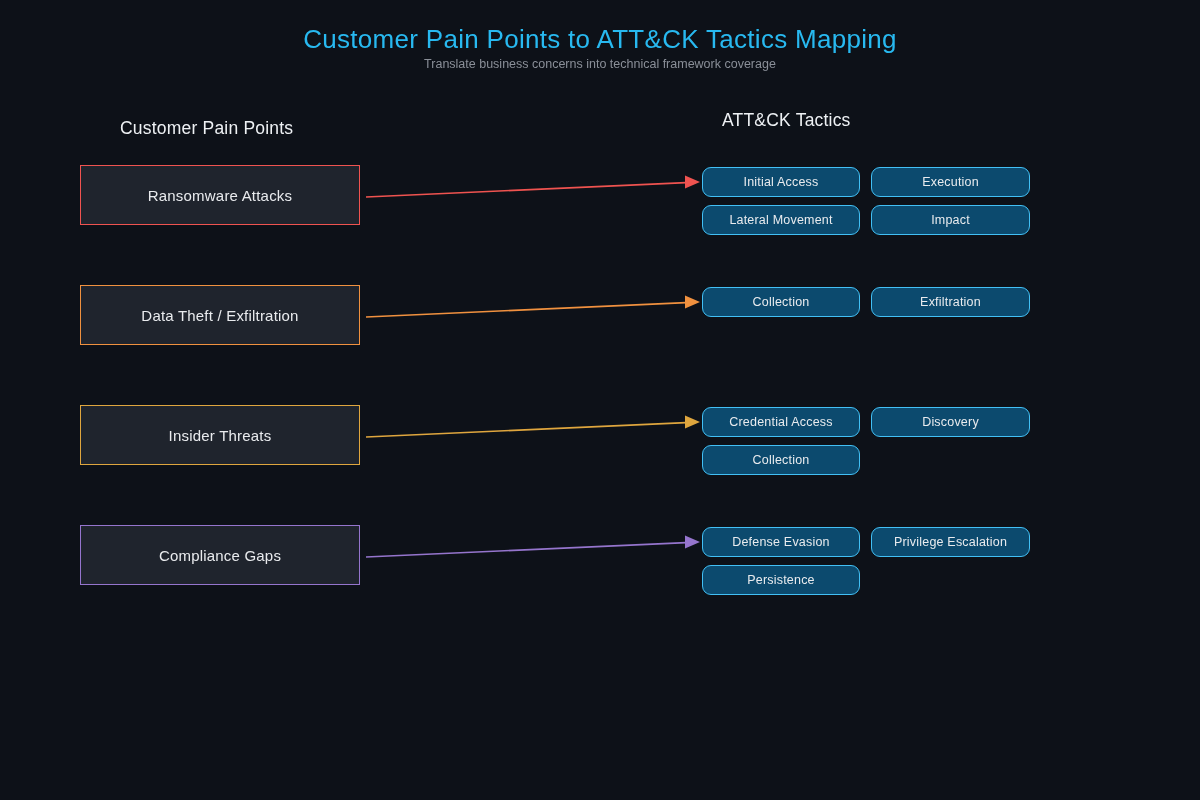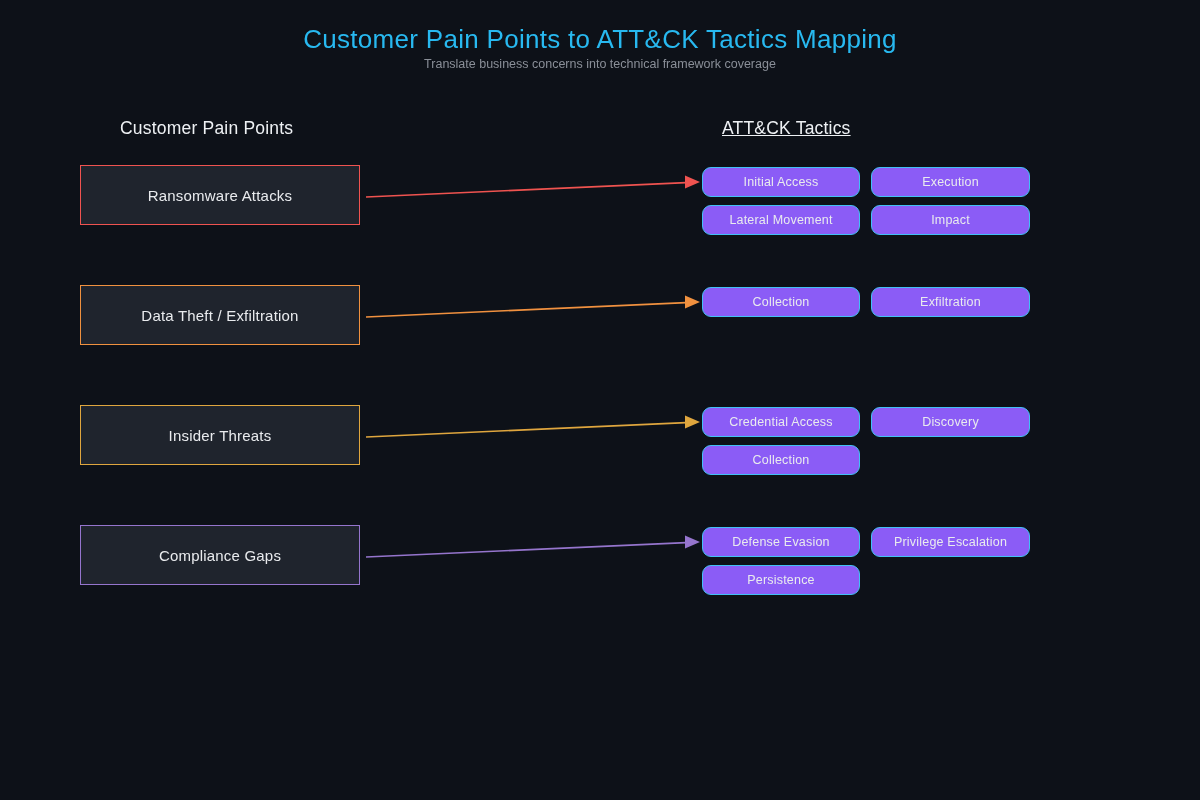--- a/index.html
+++ b/index.html
@@ -32,21 +32,21 @@
     color: #8a8f98;
   }
   .col-header {
     position: absolute;
     font-size: 17.5px;
     font-weight: 500;
     color: #eef1f4;
     letter-spacing: 0.2px;
   }
   .col-header.left { left: 120px; top: 118px; }
-  .col-header.right { left: 722px; top: 118px; text-decoration: underline; }
+  .col-header.right { left: 722px; top: 110px; }
   .pain-box {
     position: absolute;
     left: 80px;
     width: 280px;
     height: 60px;
     background: #1f242d;
     border: 1.5px solid #ffffff;
     border-radius: 0;
     display: flex;
     align-items: center;
@@ -58,21 +58,21 @@
   .tactic-group {
     position: absolute;
     left: 702px;
     display: grid;
     grid-template-columns: 158px 159px;
     column-gap: 11px;
     row-gap: 8px;
   }
   .tactic-box {
     height: 30px;
-    background: #8b5cf6;
+    background: #0c4a6e;
     border: 1.5px solid #42c0f5;
     border-radius: 9px;
     display: flex;
     align-items: center;
     justify-content: center;
     color: #e9ebee;
     font-size: 12.5px;
     letter-spacing: 0.2px;
   }
   .arrow-layer {

